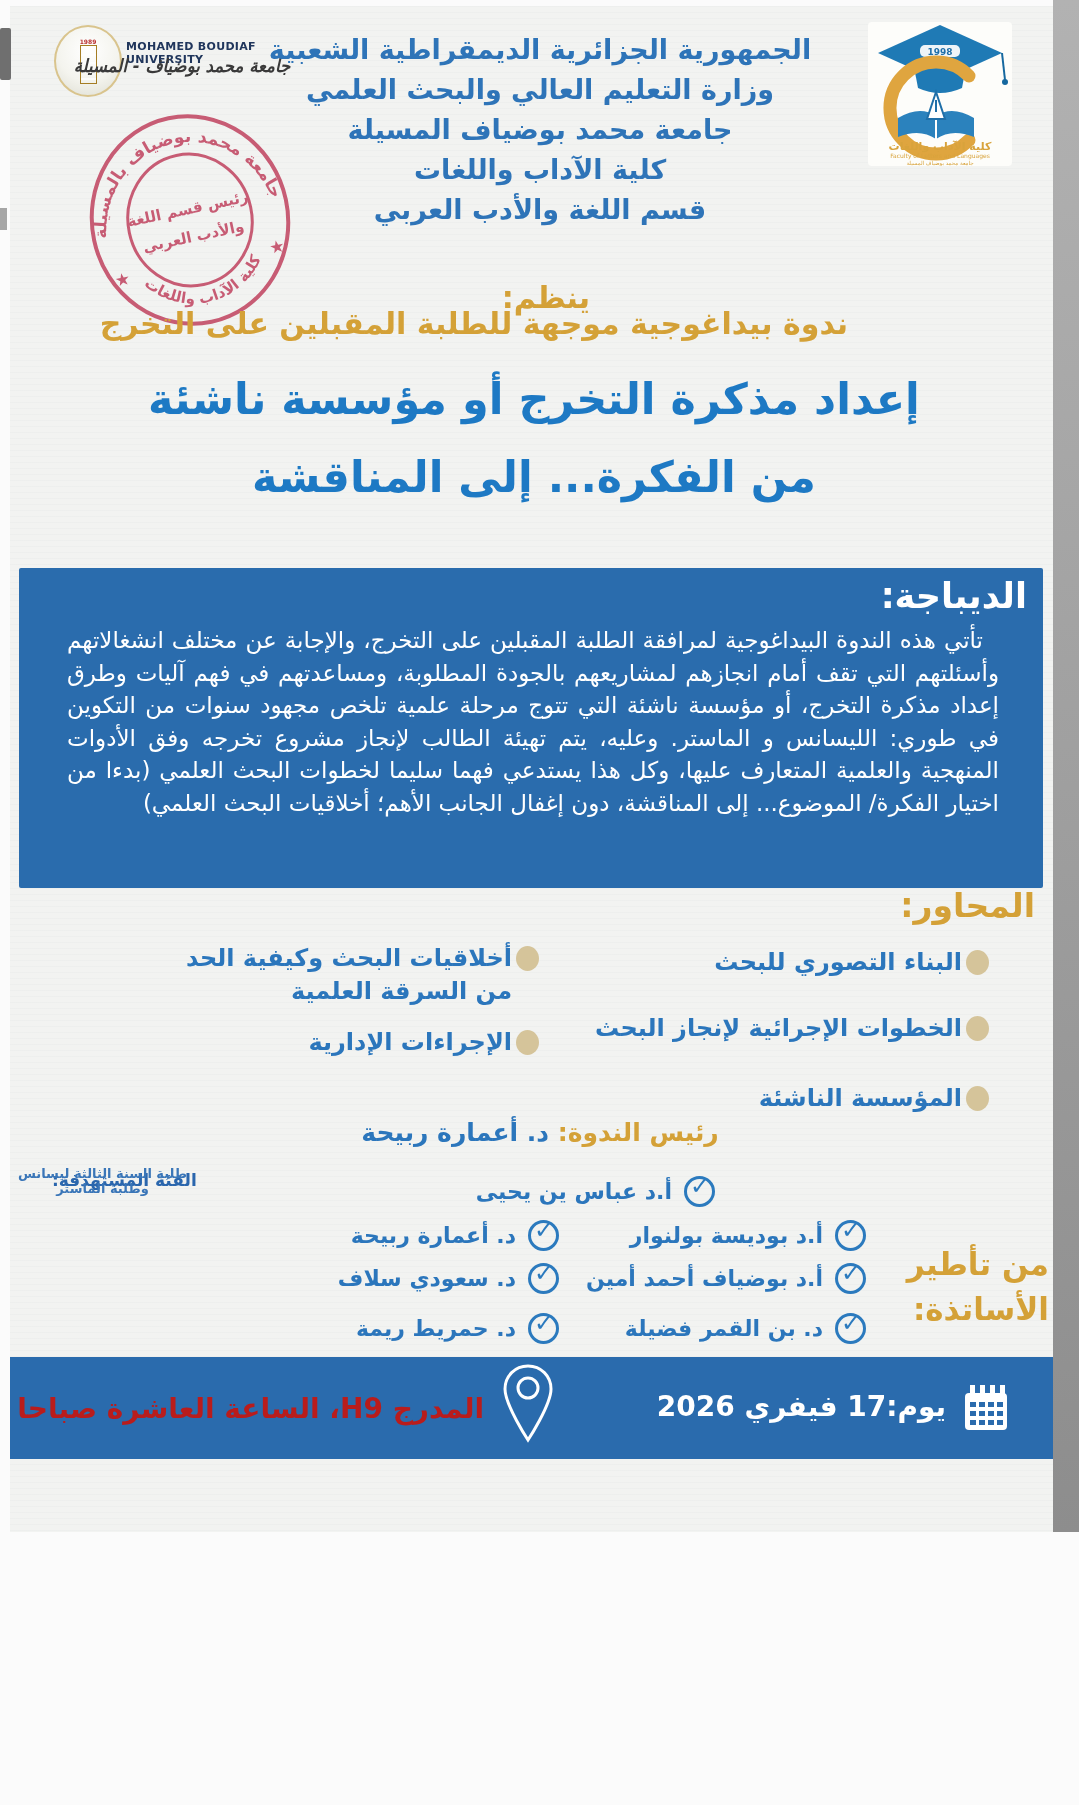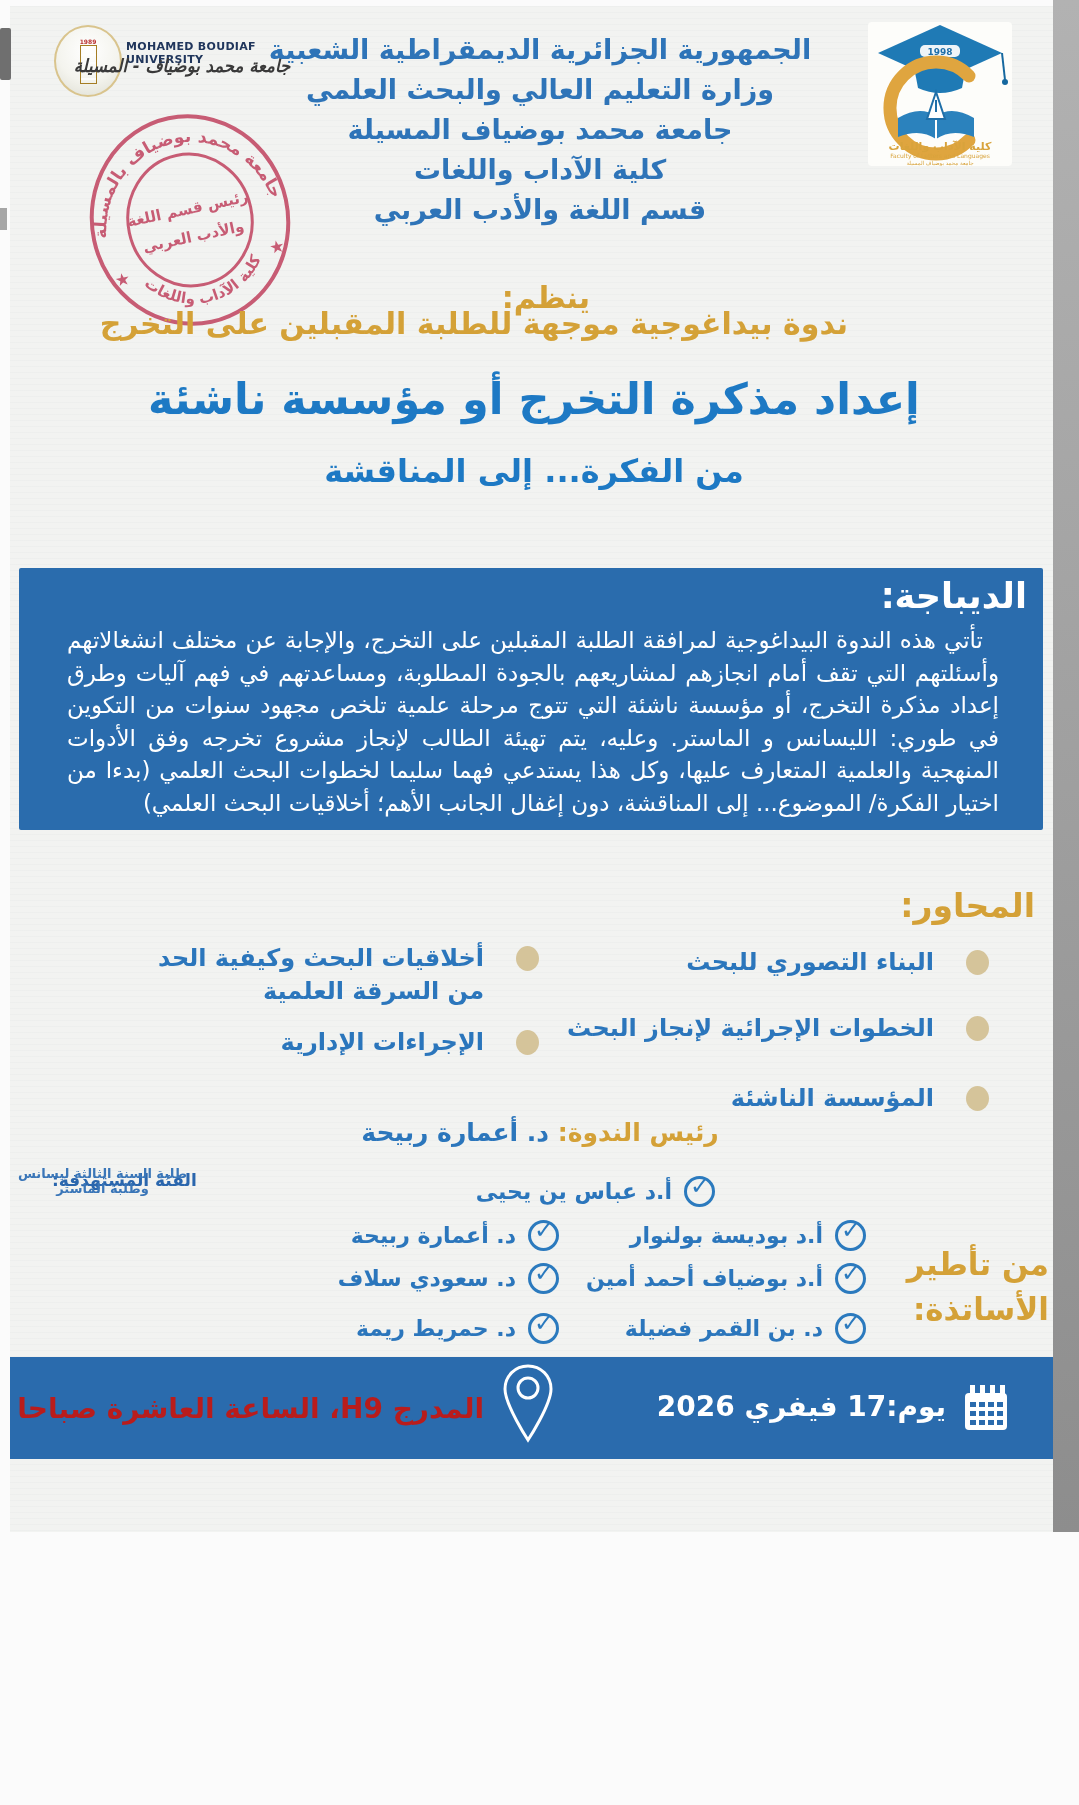--- a/index.html
+++ b/index.html
@@ -27,31 +27,31 @@
                     color:#3a3a3a;direction:rtl;white-space:nowrap;transform:scaleX(.92);transform-origin:left;}
   #right-logo{left:868px;top:22px;width:144px;height:144px;background:#fdfdfa;border-radius:4px;}
 
   
   #stamp{left:86px;top:112px;width:208px;height:216px;transform:rotate(-12deg);opacity:.92;}
 
   
   #organizes{top:280px;right:489px;font-size:30px;font-weight:bold;color:#d4a137;direction:rtl;}
   #subtitle{top:306px;right:231px;font-size:30px;font-weight:bold;color:#d4a137;direction:rtl;white-space:nowrap;}
   #title1{top:374px;left:134px;width:800px;text-align:center;font-size:43px;font-weight:bold;color:#1d79c4;direction:rtl;}
-  #title2{top:452px;left:134px;width:800px;text-align:center;font-size:32px;font-weight:bold;color:#1d79c4;direction:rtl;}
-
-  
-  #bluebox{left:19px;top:568px;width:1024px;height:262px;background:#2a6cad;border-radius:2px;}
+  #title2{top:452px;left:134px;width:800px;text-align:center;font-size:43px;font-weight:bold;color:#1d79c4;direction:rtl;}
+
+  
+  #bluebox{left:19px;top:568px;width:1024px;height:320px;background:#2a6cad;border-radius:2px;}
   #preamble-heading{padding:8px 16px 0 0;text-align:right;font-size:35px;font-weight:bold;color:#ffffff;direction:rtl;}
   #preamble-body{margin:8px 44px 0 48px;font-size:23px;line-height:32.5px;color:#ffffff;
                  text-align:justify;direction:rtl;text-indent:16px;}
 
   
   #axes-heading{top:886px;right:44px;font-size:33px;font-weight:bold;color:#d4a137;direction:rtl;}
-  .axis-item{display:flex;direction:rtl;gap:32px;align-items:flex-start;color:#2b76bc;
+  .axis-item{display:flex;direction:rtl;gap:4px;align-items:flex-start;color:#2b76bc;
              font-weight:bold;font-size:24px;line-height:33px;}
   .dot{width:23px;height:25px;border-radius:50%;background:#d5c49a;flex:0 0 auto;margin-top:4px;}
   #axis-r1{top:946px;right:90px;} #axis-r2{top:1012px;right:90px;} #axis-r3{top:1082px;right:90px;margin-left:8px;}
   #axis-l1{top:942px;right:540px;} #axis-l1 .axis-text{width:352px;text-align:right;}
   #axis-l2{top:1026px;right:540px;}
 
   #chair{top:1118px;left:350px;width:380px;text-align:center;font-size:25px;font-weight:bold;direction:rtl;}
   #chair .lbl{color:#d4a137;} #chair .nm{color:#2b76bc;}
 
   #target-label{left:52px;top:1138px;font-size:17px;font-weight:bold;color:#2a66ad;direction:rtl;margin-top:32px;}

